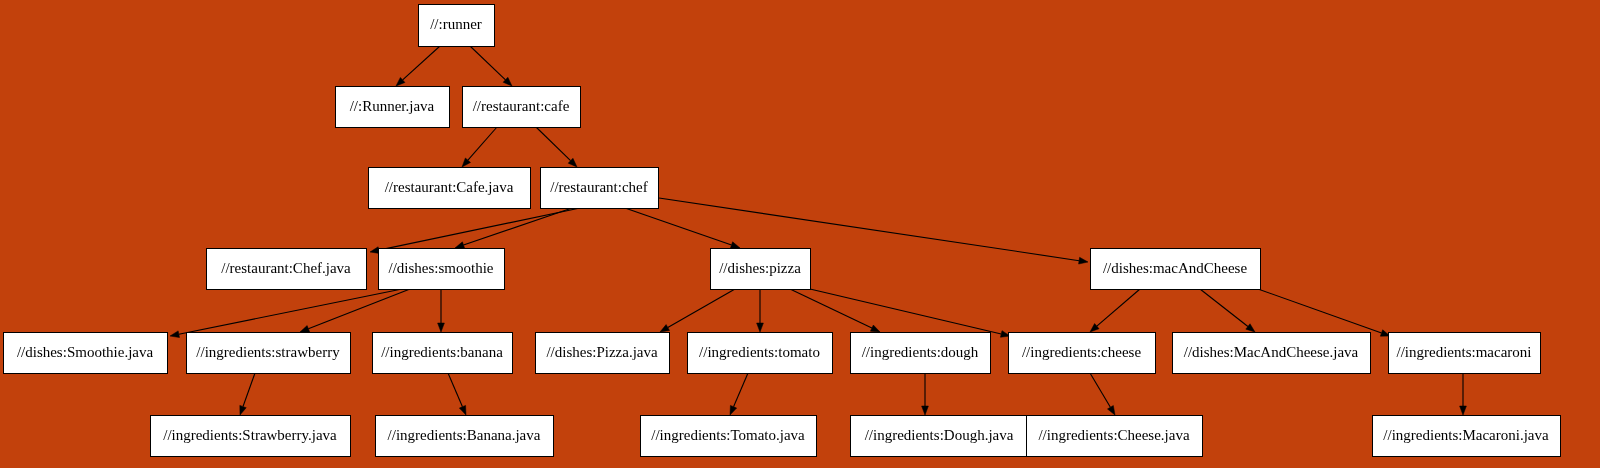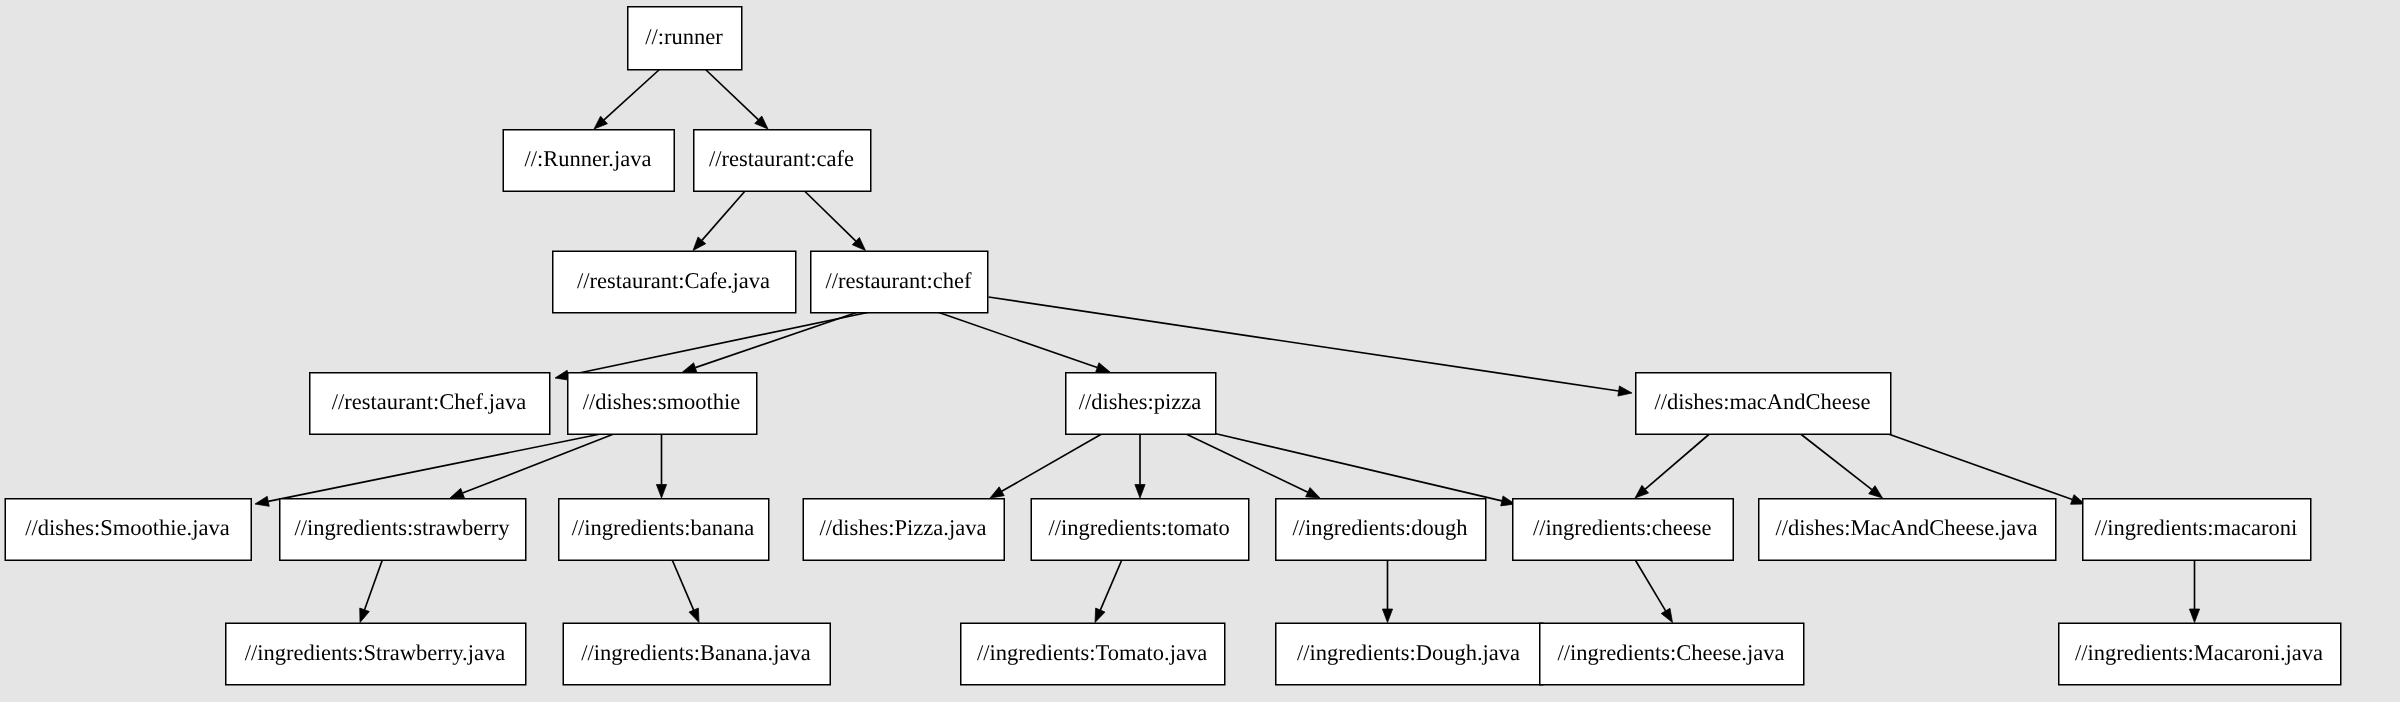--- a/index.html
+++ b/index.html
@@ -4,21 +4,21 @@
 <style>
   html, body {
     margin: 0;
     padding: 0;
     background: #ffffff;
   }
   #graph-root {
     position: relative;
     width: 1600px;
     height: 468px;
-    background: #e5e5e5;
+    background: #c2410c;
     font-family: "Liberation Serif", "DejaVu Serif", serif;
     overflow: hidden;
   }
   #graph-svg {
     position: absolute;
     top: 0;
     left: 0;
     width: 1600px;
     height: 468px;
   }

